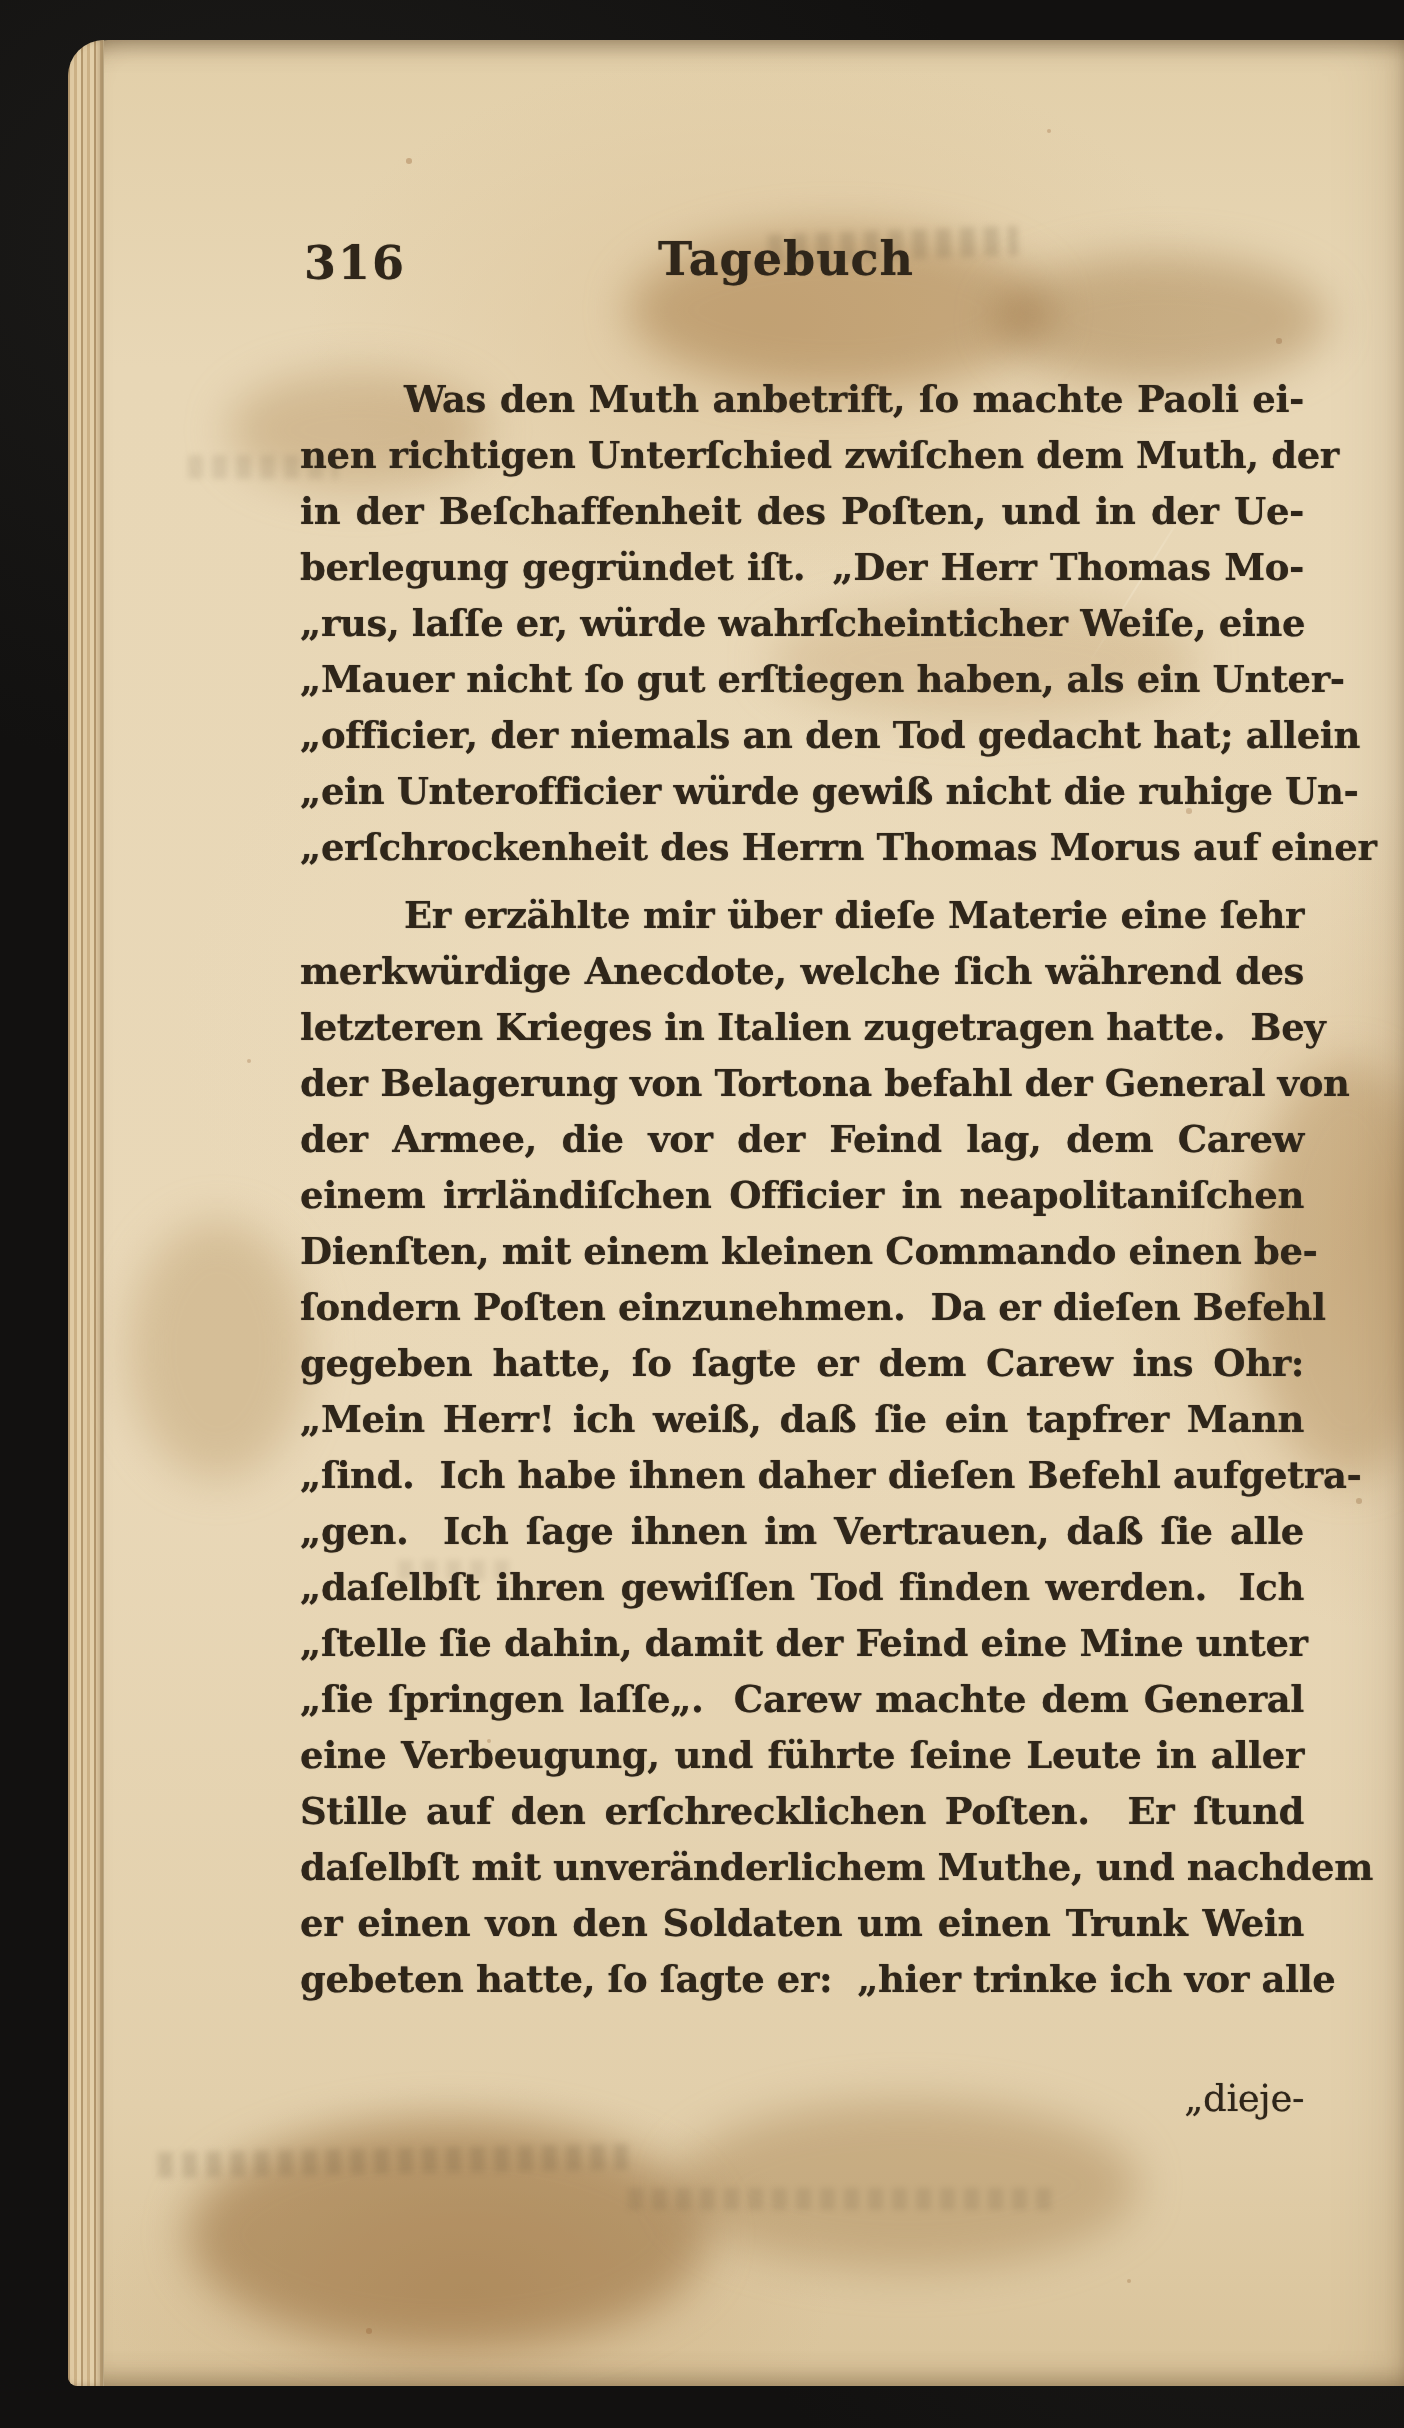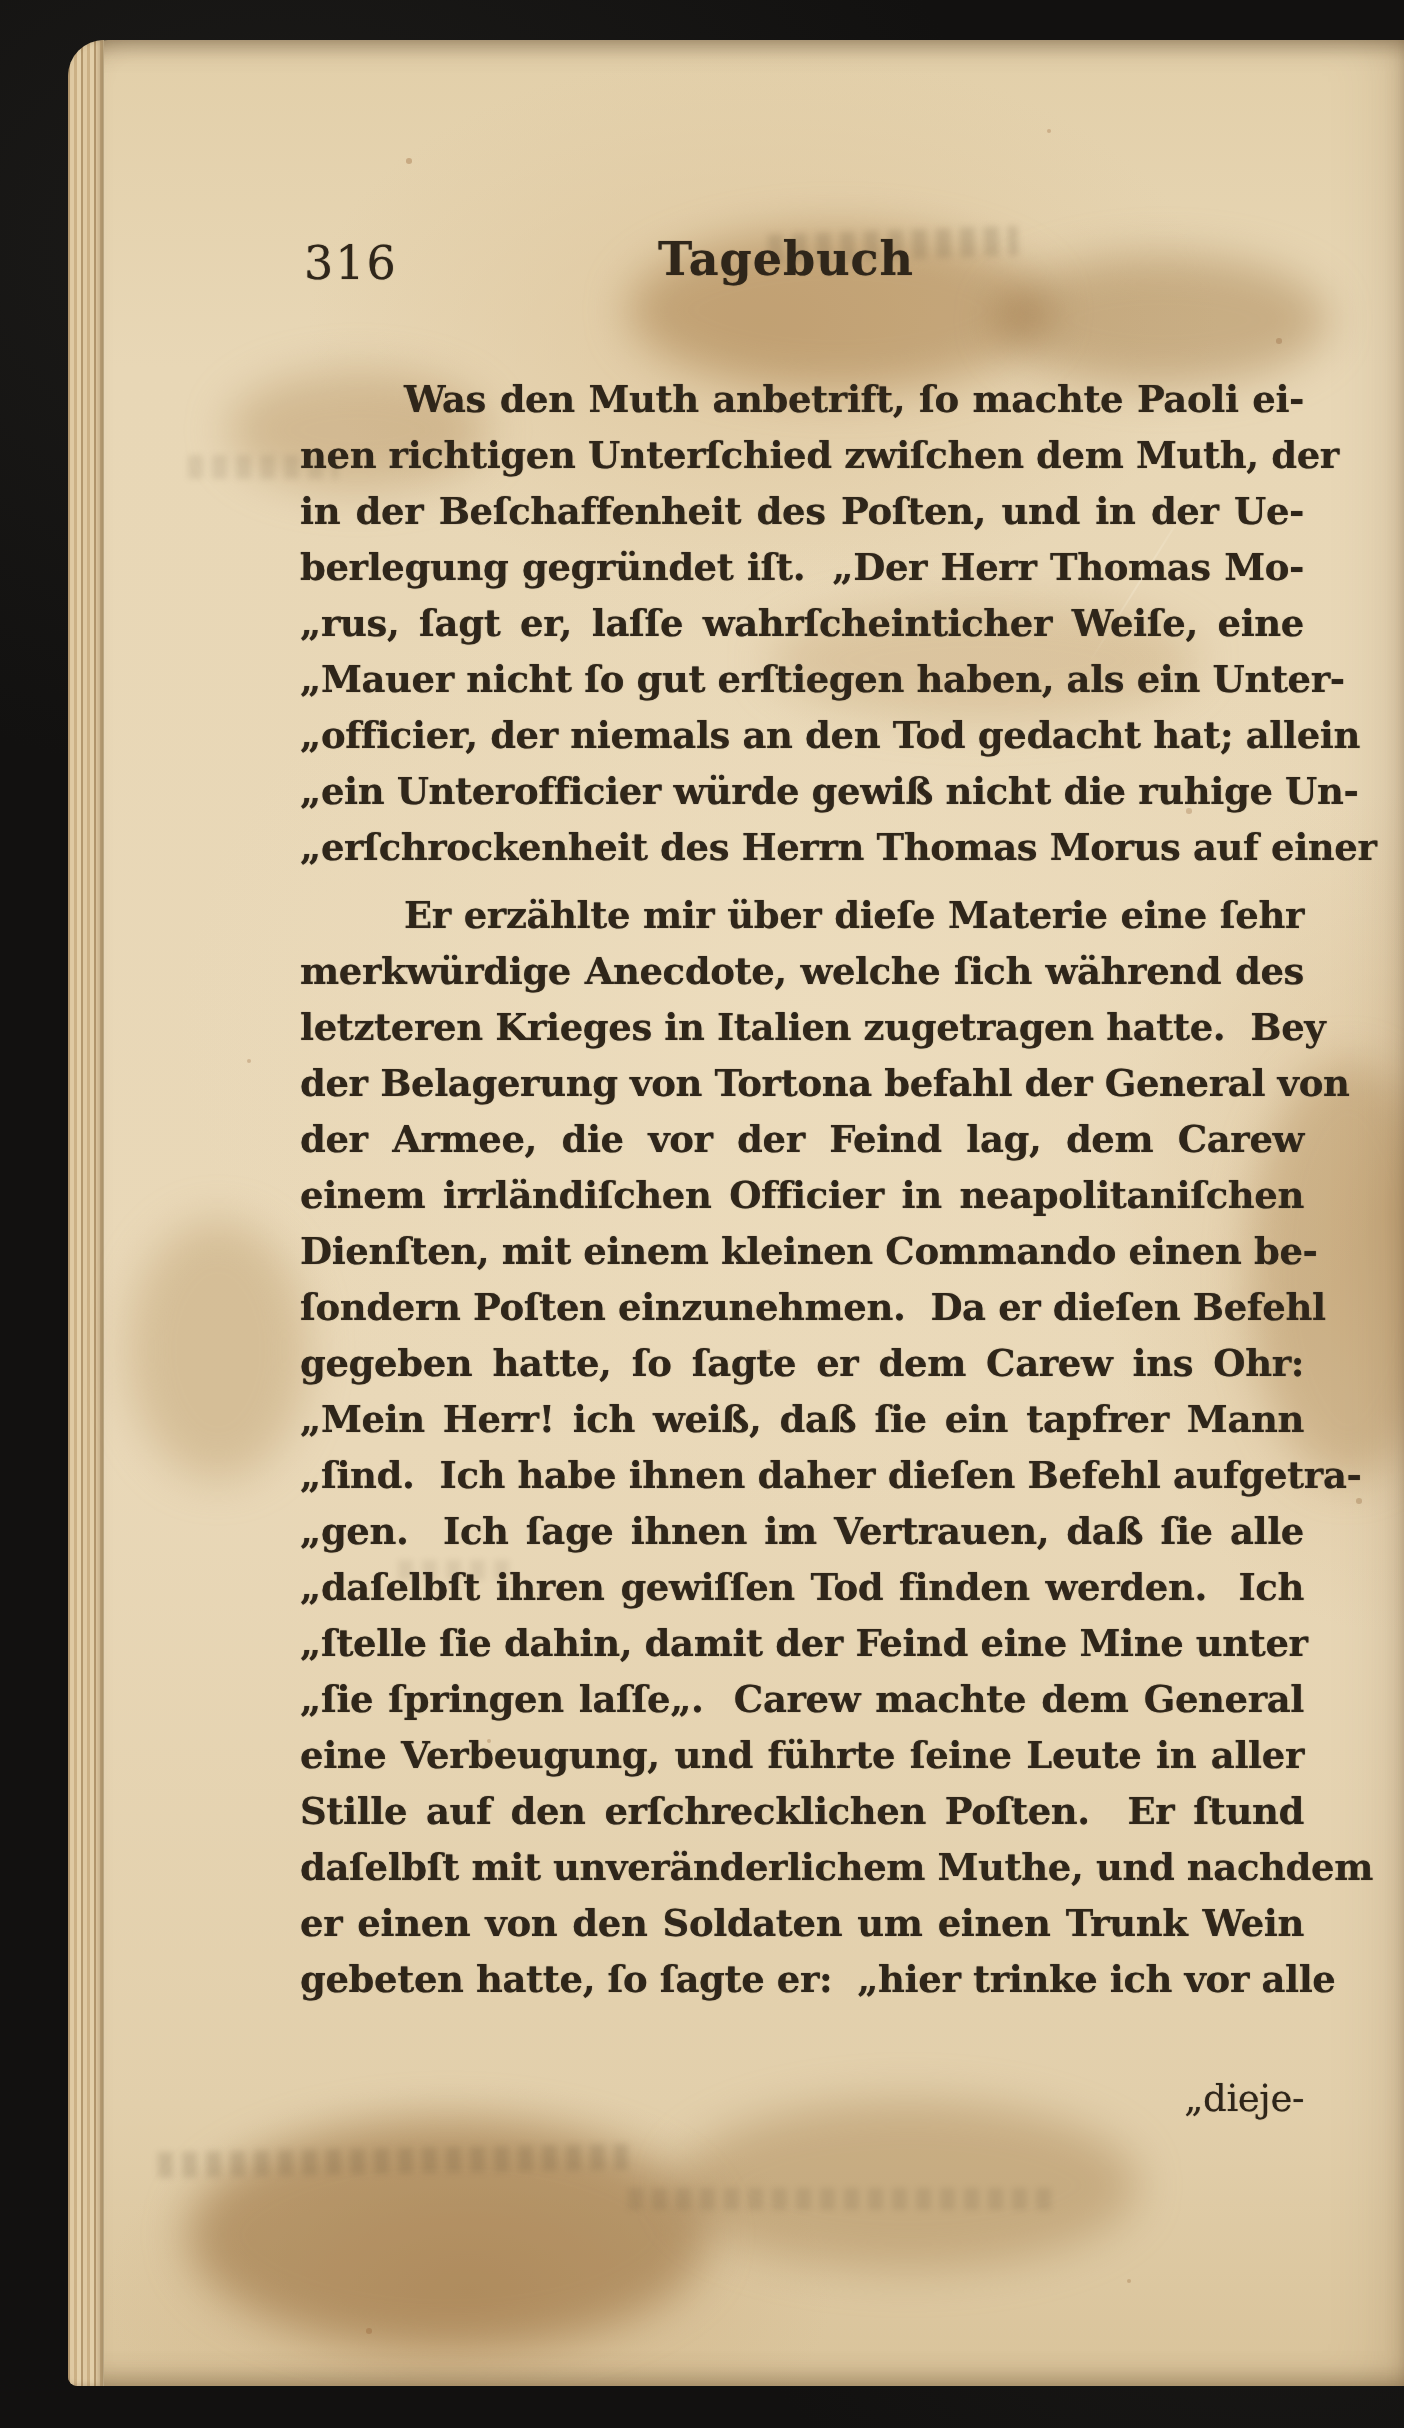--- a/index.html
+++ b/index.html
@@ -53,21 +53,21 @@
        1210px 300px 0 2px rgba(140,90,50,.3), 260px 700px 0 1px rgba(140,90,50,.3),
        1120px 770px 0 2px rgba(150,100,55,.3), 180px 1020px 0 1px rgba(150,100,55,.3),
        1290px 1460px 0 2px rgba(140,92,50,.3), 420px 1700px 0 1px rgba(140,92,50,.3),
        880px 1880px 0 2px rgba(150,98,54,.3), 300px 2290px 0 2px rgba(150,98,54,.35),
        1060px 2240px 0 1px rgba(150,98,54,.3), 700px 1310px 0 1px rgba(140,90,50,.25);}
   .scratch{position:absolute;left:1075px;top:430px;width:2px;height:210px;
      background:linear-gradient(180deg,transparent,rgba(255,250,235,.5),transparent);
      transform:rotate(32deg);opacity:.5;}
   
   .ink{color:#2f261a;text-shadow:0 0 1px rgba(47,38,26,.65);}
-  #folio{position:absolute;left:236px;top:196px;font-size:46px;font-weight:normal;
+  #folio{position:absolute;left:236px;top:196px;font-size:46px;font-weight:bold;
      letter-spacing:2px;}
   #running-head{position:absolute;left:216px;top:192px;width:1004px;text-align:center;
      font-size:46px;font-weight:bold;letter-spacing:1px;}
   #body-lines{position:absolute;left:232px;top:331px;width:1004px;
      font-size:37px;font-weight:bold;letter-spacing:-0.4px;}
   .line{height:56px;line-height:56px;text-align:justify;text-align-last:justify;
      white-space:nowrap;}
   .line.indent{text-indent:104px;}
   .line.last{text-align-last:left;}
   .line.para{margin-top:12px;}
@@ -101,21 +101,21 @@
     <div class="scratch"></div>
 
     <div id="folio" class="ink">316</div>
     <div id="running-head" class="ink">Tagebuch</div>
 
     <div id="body-lines" class="ink">
         <div class="line indent">Was den Muth anbetrift, ſo machte Paoli ei-</div>
         <div class="line">nen richtigen Unterſchied zwiſchen dem Muth, der</div>
         <div class="line">in der Beſchaffenheit des Poſten, und in der Ue-</div>
         <div class="line">berlegung gegründet iſt.&nbsp; „Der Herr Thomas Mo-</div>
-        <div class="line">„rus, ſagt er, laſſe wahrſcheinticher Weiſe, eine</div>
+        <div class="line">„rus, laſſe er, würde wahrſcheinticher Weiſe, eine</div>
         <div class="line">„Mauer nicht ſo gut erſtiegen haben, als ein Unter-</div>
         <div class="line">„officier, der niemals an den Tod gedacht hat; allein</div>
         <div class="line">„ein Unterofficier würde gewiß nicht die ruhige Un-</div>
         <div class="line">„erſchrockenheit des Herrn Thomas Morus auf einer</div>
         <div class="line indent para">Er erzählte mir über dieſe Materie eine ſehr</div>
         <div class="line">merkwürdige Anecdote, welche ſich während des</div>
         <div class="line">letzteren Krieges in Italien zugetragen hatte.&nbsp; Bey</div>
         <div class="line">der Belagerung von Tortona befahl der General von</div>
         <div class="line">der Armee, die vor der Feind lag, dem Carew</div>
         <div class="line">einem irrländiſchen Officier in neapolitaniſchen</div>

